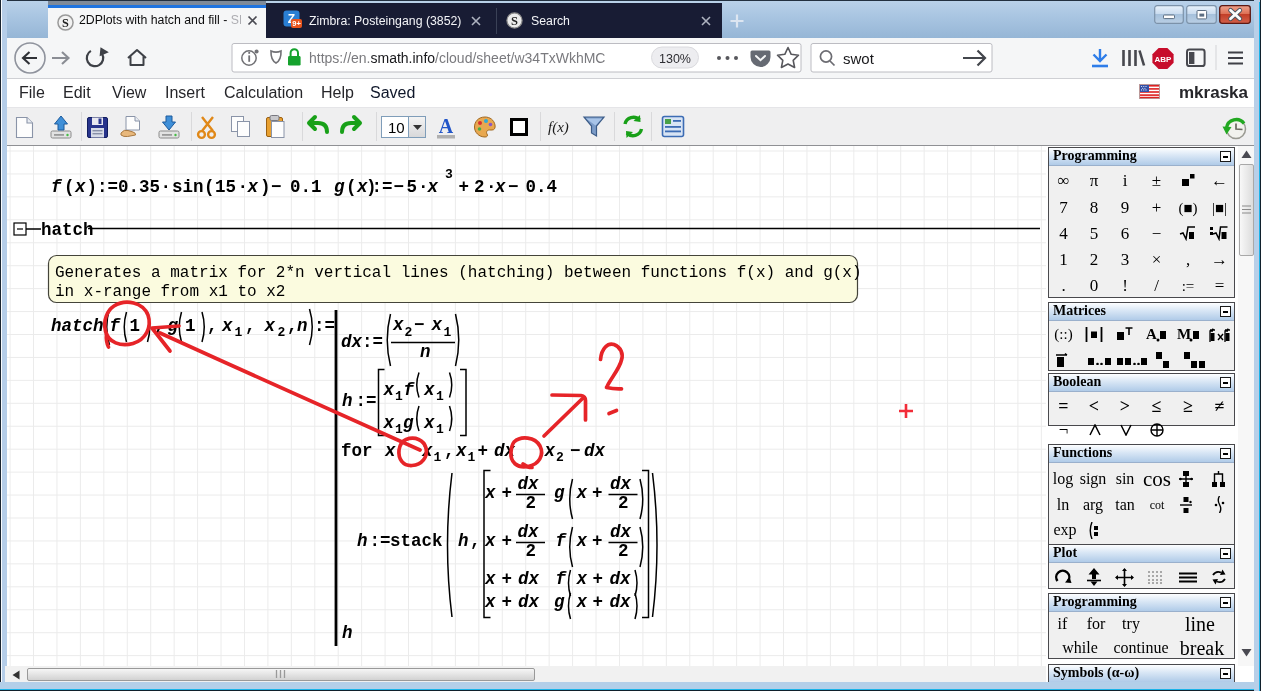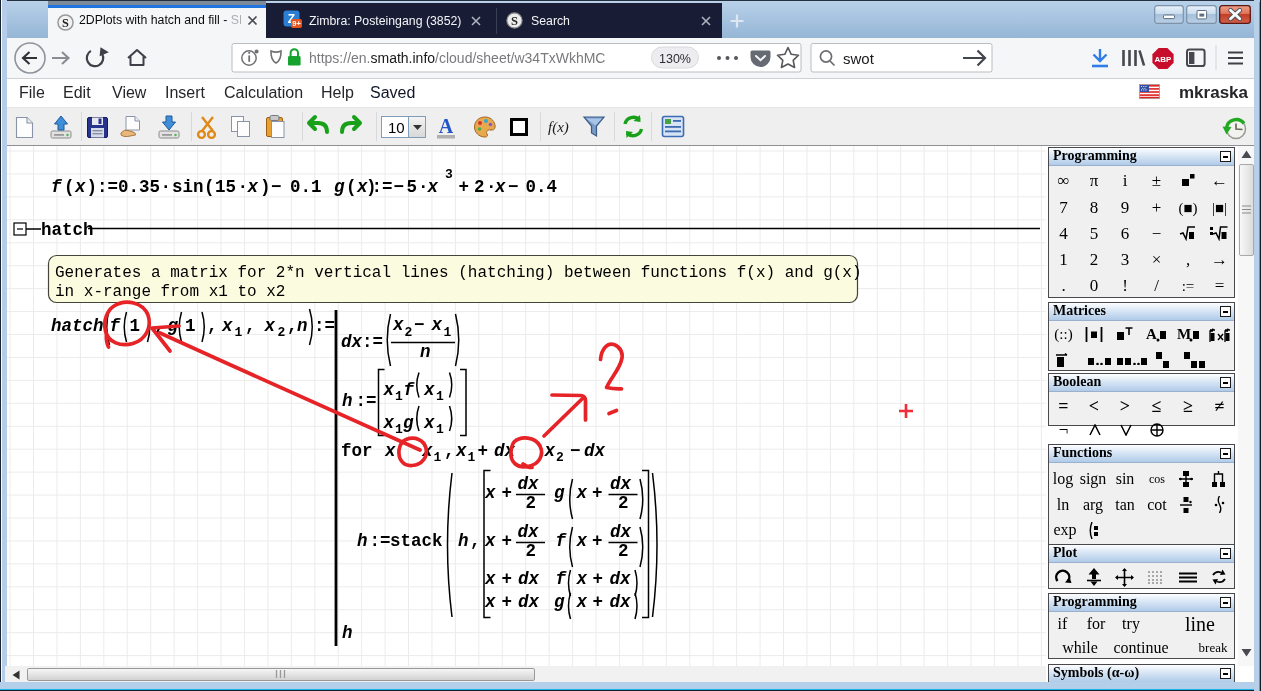--- a/index.html
+++ b/index.html
@@ -675,37 +675,37 @@
 </div>
 
 <div class="sect" style="top:444px;height:119px">
   <div class="shead">
       <span class="t">Functions</span>
       <span class="minus"></span>
     </div>
   <span class="psym" style="left:14px;top:34px;font-size:16px">log</span>
   <span class="psym" style="left:44px;top:34px;font-size:16px">sign</span>
   <span class="psym" style="left:76px;top:34px;font-size:16px">sin</span>
-  <span class="psym" style="left:108px;top:34px;font-size:12px">cos</span>
+  <span class="psym" style="left:108px;top:34px;font-size:21px">cos</span>
   <svg class="abs" style="left:130px;top:26px;position:absolute" width="15" height="16">
       <rect x="4" y="0" width="6" height="5" fill="#000"></rect>
       <rect x="4" y="11" width="6" height="5" fill="#000"></rect>
       <path d="M0 8 H14 M7 5 V11" stroke="#000" stroke-width="1.4"></path>
       <circle cx="1.5" cy="8" r="1.2" fill="#000"></circle>
       <circle cx="12.5" cy="8" r="1.2" fill="#000"></circle>
     </svg>
   <svg class="abs" style="left:163px;top:26px;position:absolute" width="14" height="16">
       <rect x="0" y="11" width="5" height="5" fill="#000"></rect>
       <rect x="8" y="11" width="5" height="5" fill="#000"></rect>
       <path d="M2.5 11 V3 H10.5 V11 M6.5 0 V3" stroke="#000" stroke-width="1.4" fill="none"></path>
     </svg>
   <span class="psym" style="left:14px;top:60px;font-size:16px">ln</span>
   <span class="psym" style="left:44px;top:60px;font-size:16px">arg</span>
   <span class="psym" style="left:76px;top:60px;font-size:16px">tan</span>
-  <span class="psym" style="left:108px;top:60px;font-size:16px">cot</span>
+  <span class="psym" style="left:108px;top:60px;font-size:12px">cot</span>
   <svg class="abs" style="left:131px;top:52px;position:absolute" width="13" height="16">
       <rect x="3.5" y="0" width="5" height="5" fill="#000"></rect>
       <rect x="3.5" y="11" width="5" height="5" fill="#000"></rect>
       <path d="M0 8 H12" stroke="#000" stroke-width="1.4"></path>
       <circle cx="10.5" cy="5" r="1.2" fill="#000"></circle>
     </svg>
   <svg class="abs" style="left:165px;top:51px;position:absolute" width="11" height="17">
       <path d="M5.5 0 Q3 4 5.5 8.5 Q8 13 5.5 17" stroke="#000" stroke-width="1.4" fill="none"></path>
       <circle cx="2" cy="9" r="1.3" fill="#000"></circle>
       <circle cx="9" cy="7" r="1.3" fill="#000"></circle>
@@ -769,21 +769,21 @@
   <div class="shead">
       <span class="t">Programming</span>
       <span class="minus"></span>
     </div>
   <span class="psym" style="left:13.5px;top:30px;font-size:16px">if</span>
   <span class="psym" style="left:47px;top:30px;font-size:16px">for</span>
   <span class="psym" style="left:82px;top:30px;font-size:16px">try</span>
   <span class="psym" style="left:151px;top:30px;font-size:20px">line</span>
   <span class="psym" style="left:31px;top:54px;font-size:16px">while</span>
   <span class="psym" style="left:92px;top:54px;font-size:16px">continue</span>
-  <span class="psym" style="left:164px;top:54px;font-size:13px">break</span>
+  <span class="psym" style="left:153px;top:54px;font-size:20px">break</span>
 </div>
 
 <div class="sect" style="top:664px;height:18px">
   <div class="shead">
       <span class="t">Symbols (α-ω)</span>
       <span class="minus"></span>
     </div>
 </div>
 <div class="abs" id="vscroll"></div>
 <div class="abs" id="vthumb"></div>

